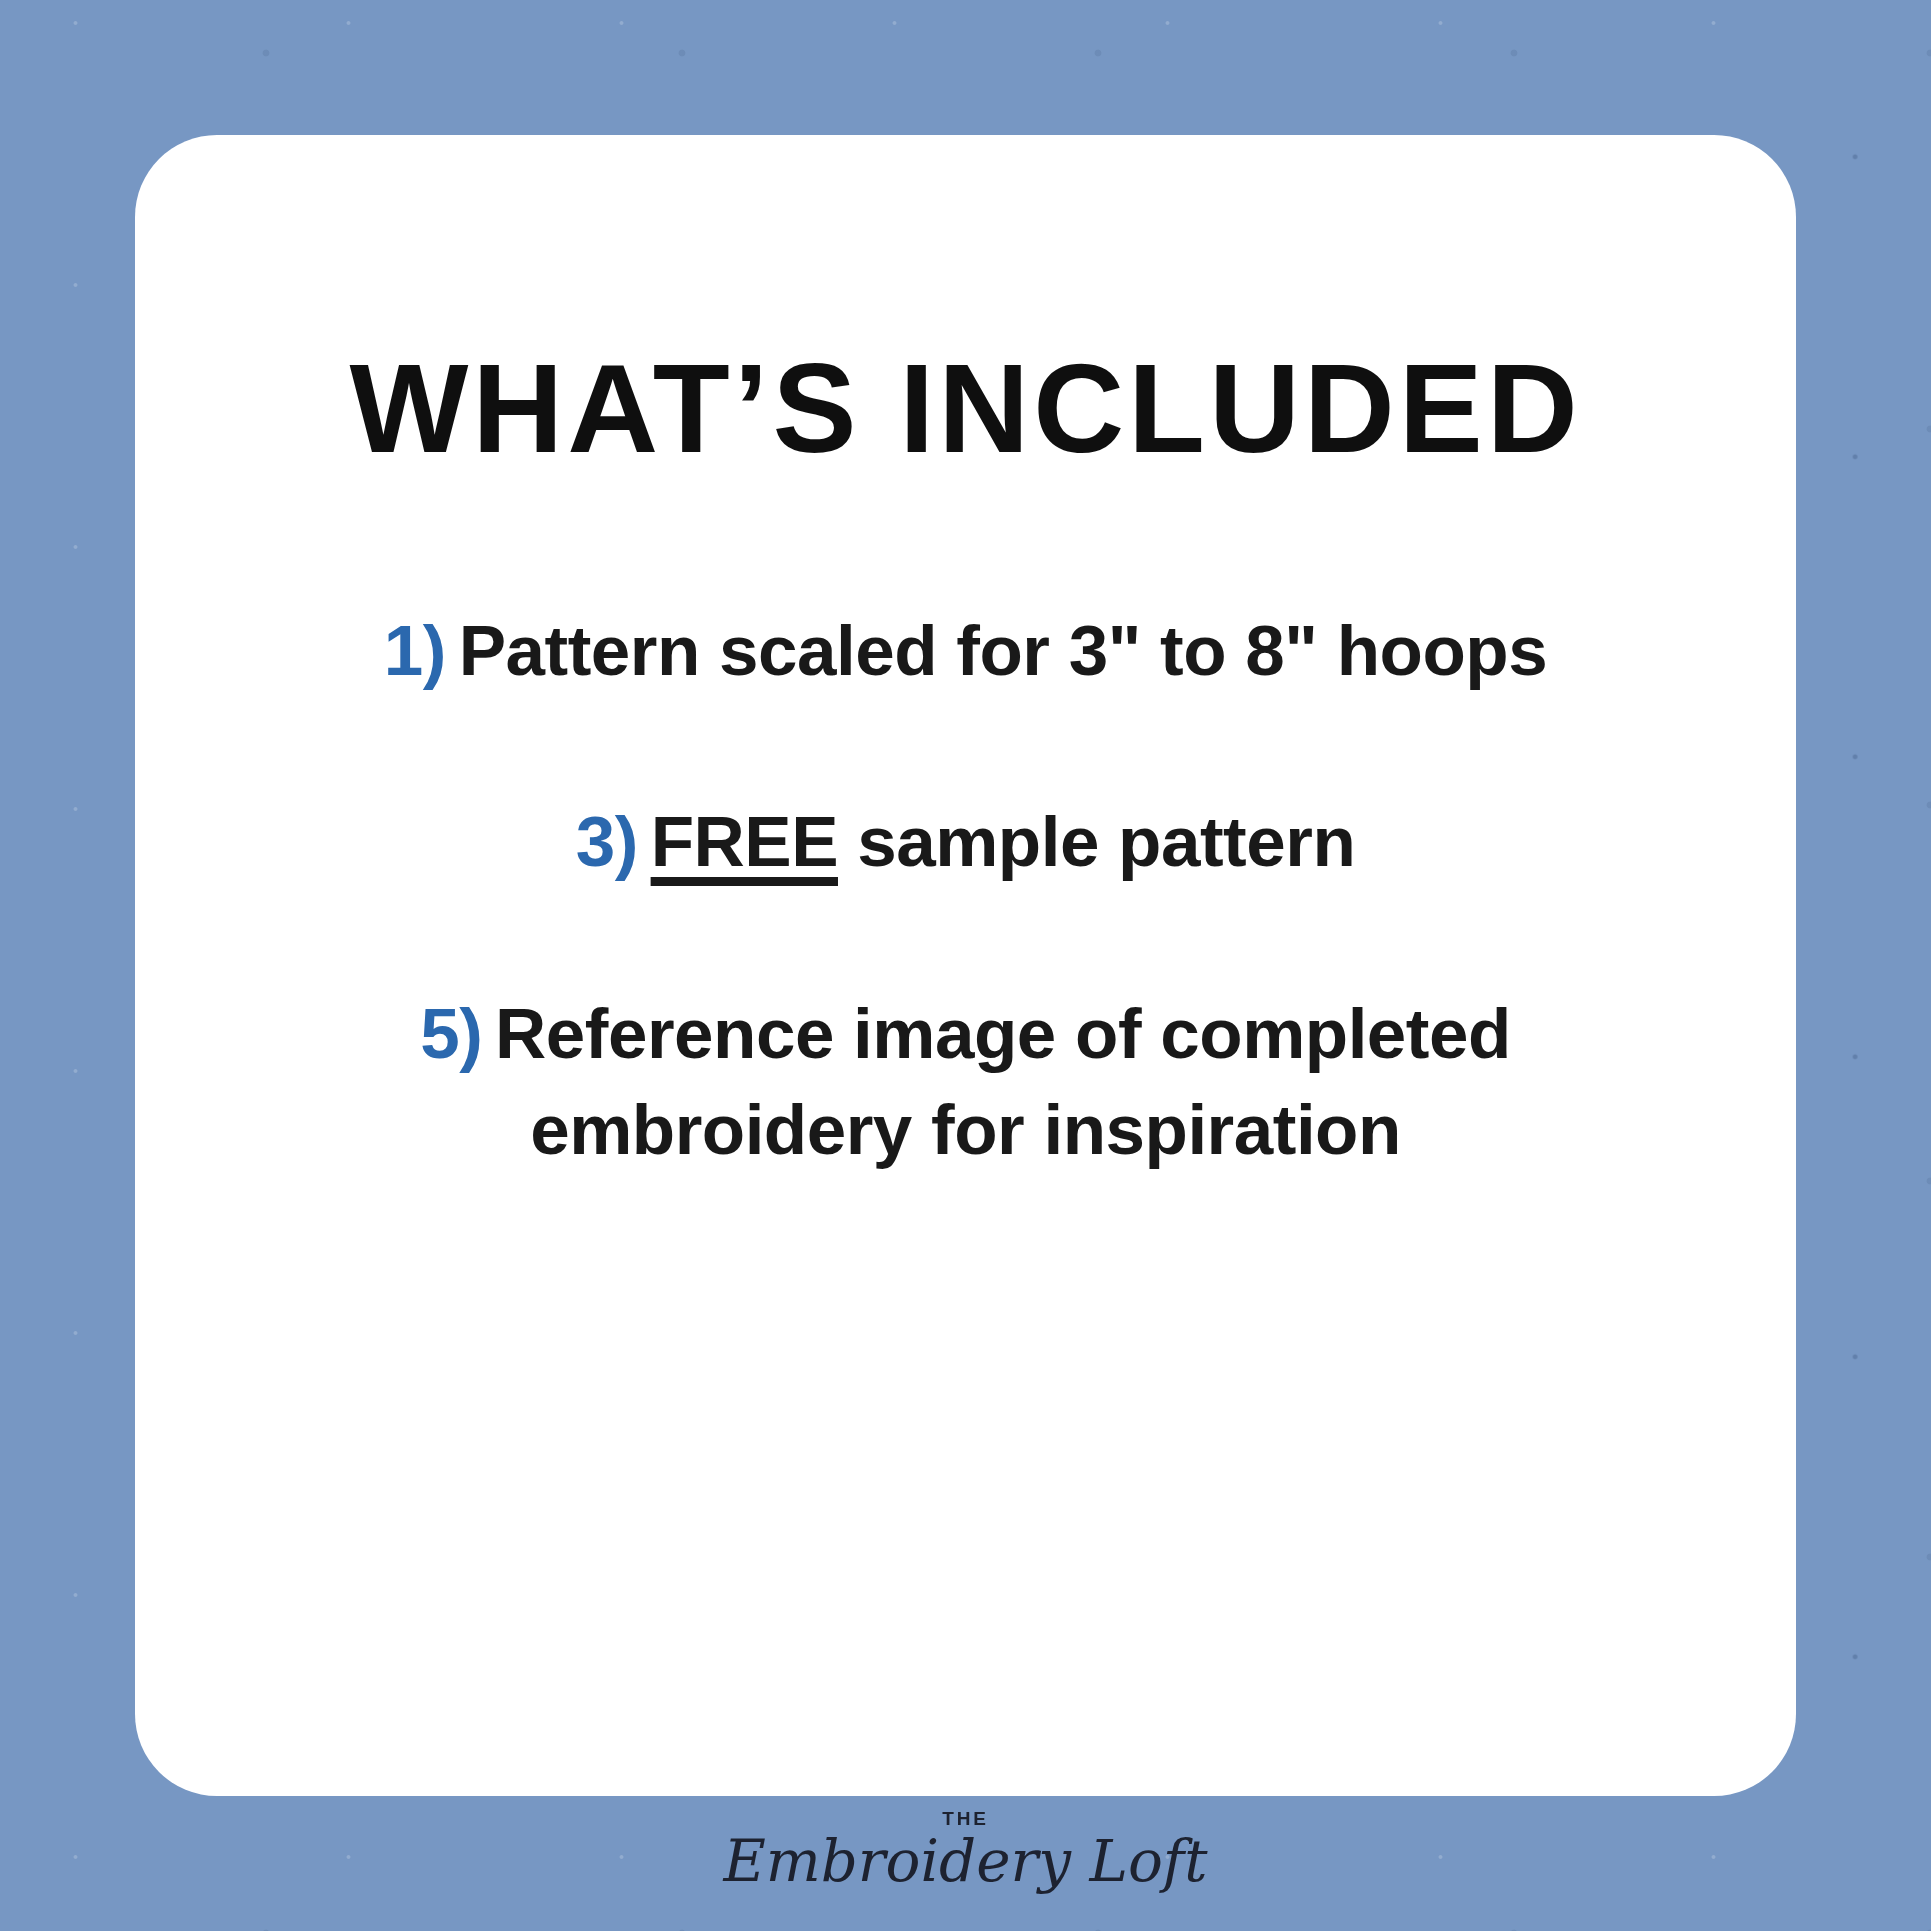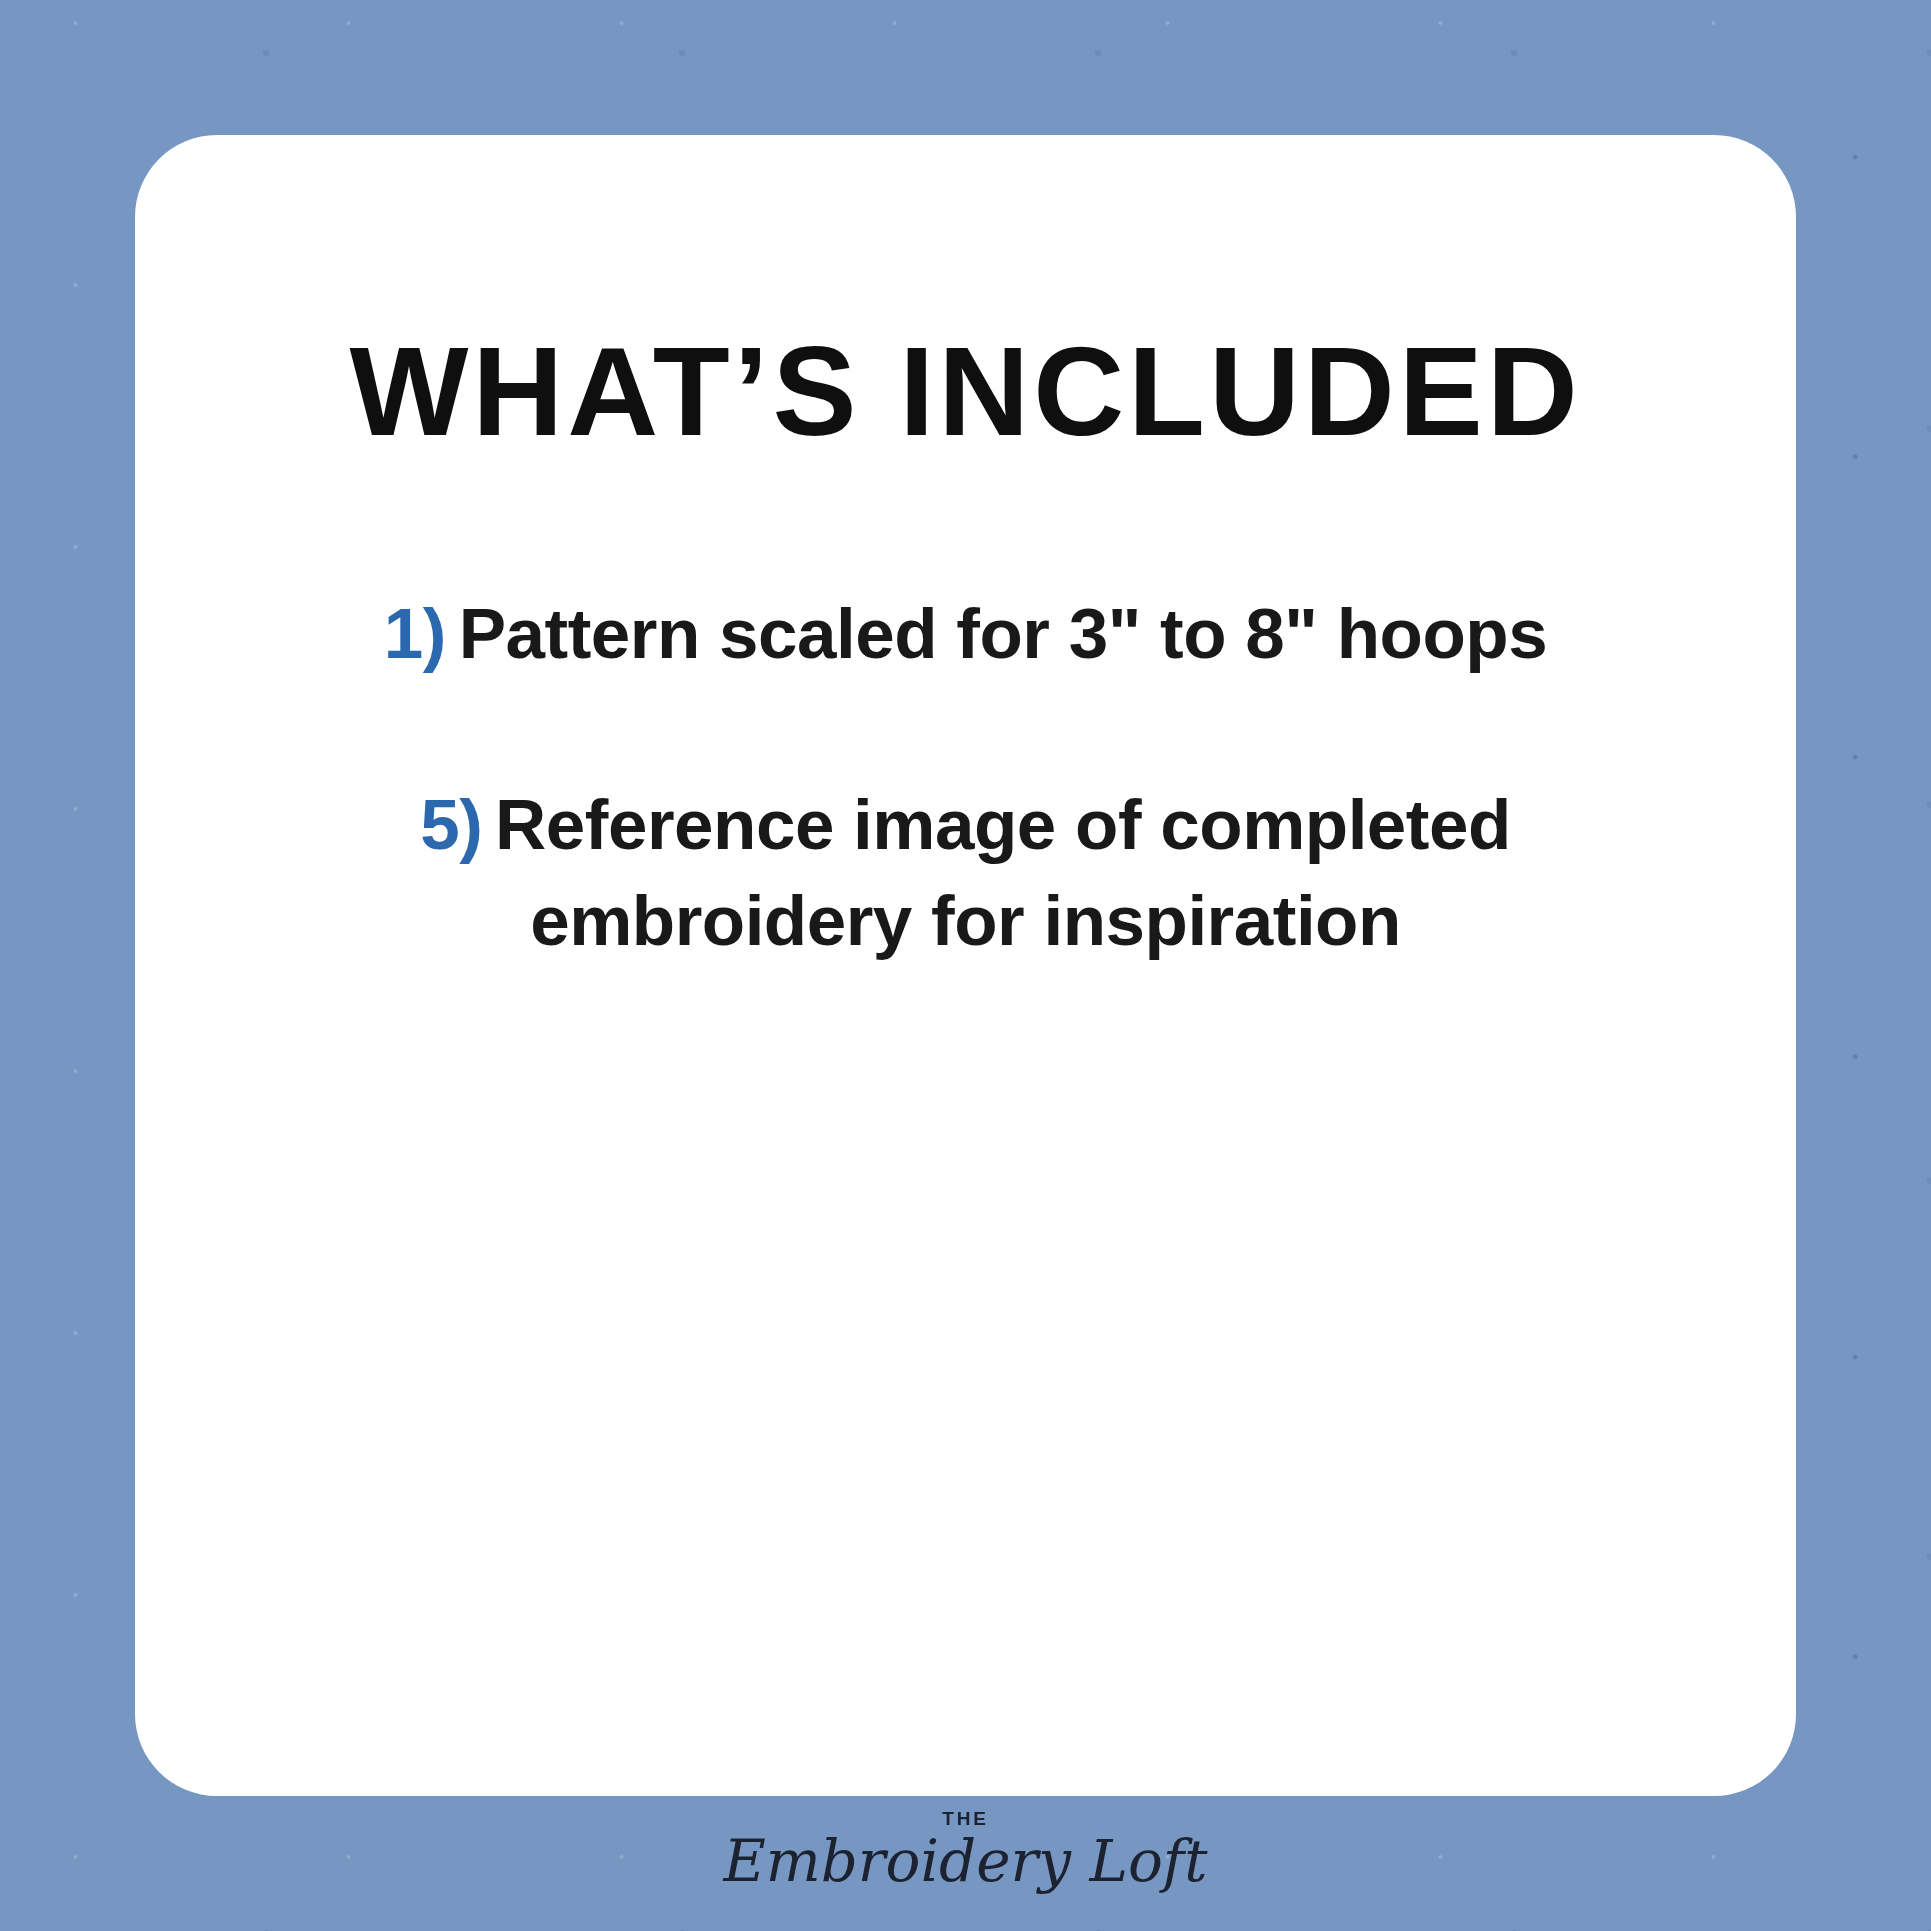--- a/index.html
+++ b/index.html
@@ -28,21 +28,21 @@
   }
   .card {
     position: absolute;
     left: 135px;
     top: 135px;
     width: 1661px;
     height: 1661px;
     background: var(--card, #ffffff);
     border-radius: 82px;
     box-sizing: border-box;
-    padding: 0 53px;
+    padding: 17px 53px;
     text-align: center;
   }
   .card-title {
     margin-top: 188px;
     font-size: 126px;
     font-weight: 700;
     line-height: 1.1;
     letter-spacing: 3.9px;
     color: #0f0f0f;
     white-space: nowrap;
@@ -102,20 +102,23 @@
 <div class="bg-texture"></div>
 
 <div class="card">
   <div class="card-title">WHAT’S INCLUDED</div>
 
   <div class="items">
     <div class="item">
       <span class="item-number">1)</span><span class="item-underlined"></span><span class="item-text">Pattern scaled for 3" to 8" hoops</span>
     </div>
     <div class="item">
+      <span class="item-number">3)</span><span class="item-underlined">FREE</span><span class="item-text"> sample pattern</span>
+    </div>
+    <div class="item">
       <span class="item-number">5)</span><span class="item-underlined"></span><span class="item-text">Reference image of completed
 embroidery for inspiration</span>
     </div>
   </div>
 </div>
 
 <div class="logo">
   <div class="logo-the">THE</div>
   <div class="logo-script">Embroidery Loft</div>
 </div>

